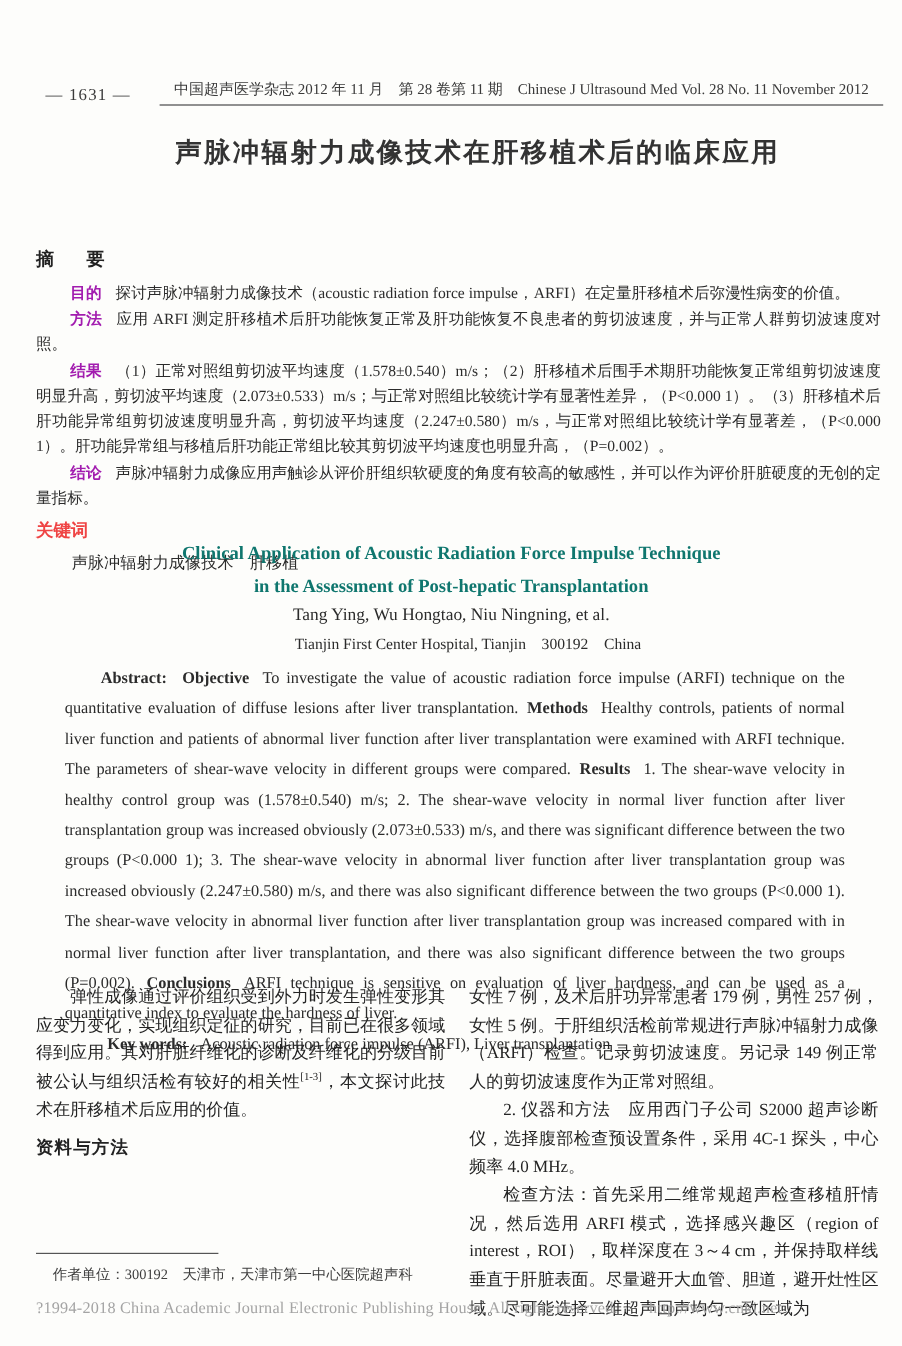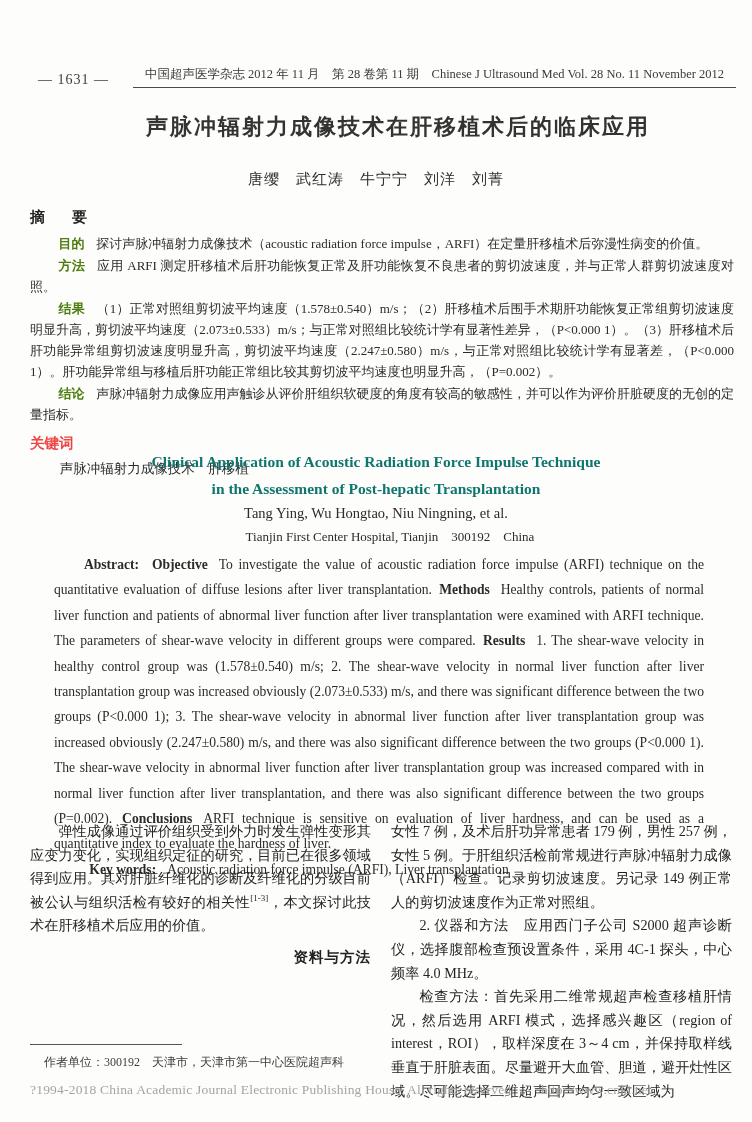--- a/index.html
+++ b/index.html
@@ -41,21 +41,21 @@
     position:absolute;top:206px;left:30px;right:18px;
     font-size:13px;line-height:21px;text-align:justify;
   }
   .abs-heading{
     font-family:"Liberation Sans","DejaVu Sans",sans-serif;
     font-weight:bold;font-size:15px;margin:0 0 6px 0;letter-spacing:6px;color:#222;
   }
   .abs-item{margin:0 0 1px 0;text-indent:2.2em;}
   .abs-item b{
     font-family:"Liberation Sans","DejaVu Sans",sans-serif;
-    font-weight:bold;margin-right:.9em;color:#4d7c0f;
+    font-weight:bold;margin-right:.9em;color:#a21caf;
   }
   .kw-heading{
     font-family:"Liberation Sans","DejaVu Sans",sans-serif;
     font-weight:bold;font-size:14.5px;margin:8px 0 4px 0;color:#ef4444;
   }
   .kw-line{margin:0;text-indent:2.2em;font-size:13.5px;}
   
   .en-title{
     position:absolute;top:448px;left:0;right:0;text-align:center;
     font-weight:bold;font-size:15.5px;line-height:27px;color:#0f766e;
@@ -74,21 +74,21 @@
   
   .columns{
     position:absolute;top:820px;left:30px;right:20px;
     display:flex;gap:20px;
     font-size:14.2px;line-height:23.6px;text-align:justify;color:#242424;
   }
   .col{width:341px;}
   .col p{margin:0;}
   .col .ind{text-indent:2em;}
   .sec-heading{
-    text-align:right;
+    text-align:left;
     font-family:"Liberation Sans","DejaVu Sans",sans-serif;
     font-weight:bold;font-size:14.5px;
     margin:8px 0 9px 0 !important;letter-spacing:1px;color:#222;
   }
   sup{font-size:9px;line-height:0;}
   
   .footnote{
     position:absolute;left:30px;top:1044px;width:360px;
     font-size:12px;color:#3d3d3d;
   }
@@ -104,21 +104,20 @@
 <body>
 
 <div class="page">
 
   <div class="header">
     <span class="pageno">—  1631  —</span>
     <span class="journal-line">中国超声医学杂志 2012 年 11 月　第 28 卷第 11 期　Chinese J Ultrasound Med Vol. 28 No. 11 November 2012</span>
   </div>
 
   <div class="title-cn">声脉冲辐射力成像技术在肝移植术后的临床应用</div>
-  <div class="authors-cn">唐缨　武红涛　牛宁宁　刘洋　刘菁</div>
 
   <div class="abs-section">
     <div class="abs-heading">摘　要</div>
     <p class="abs-item">
       <b>目的</b><span>探讨声脉冲辐射力成像技术（acoustic radiation force impulse，ARFI）在定量肝移植术后弥漫性病变的价值。</span>
     </p>
     <p class="abs-item">
       <b>方法</b><span>应用 ARFI 测定肝移植术后肝功能恢复正常及肝功能恢复不良患者的剪切波速度，并与正常人群剪切波速度对照。</span>
     </p>
     <p class="abs-item">

